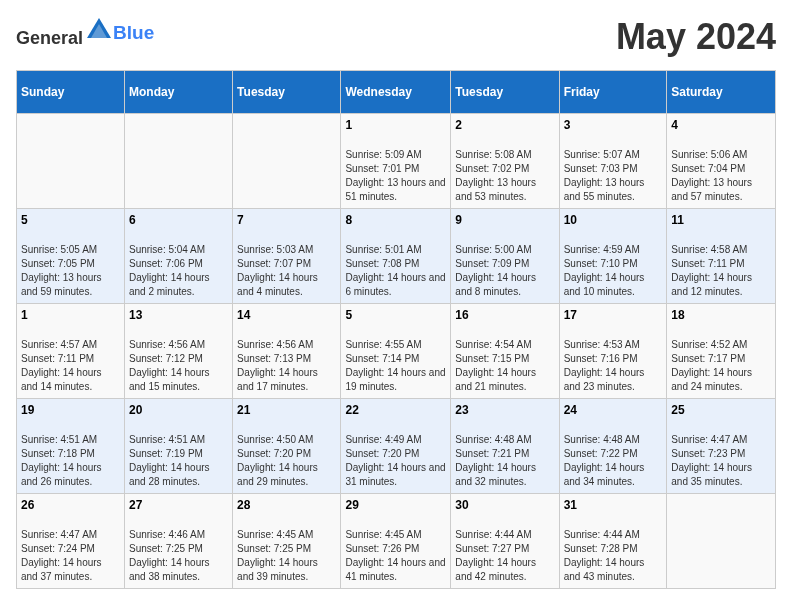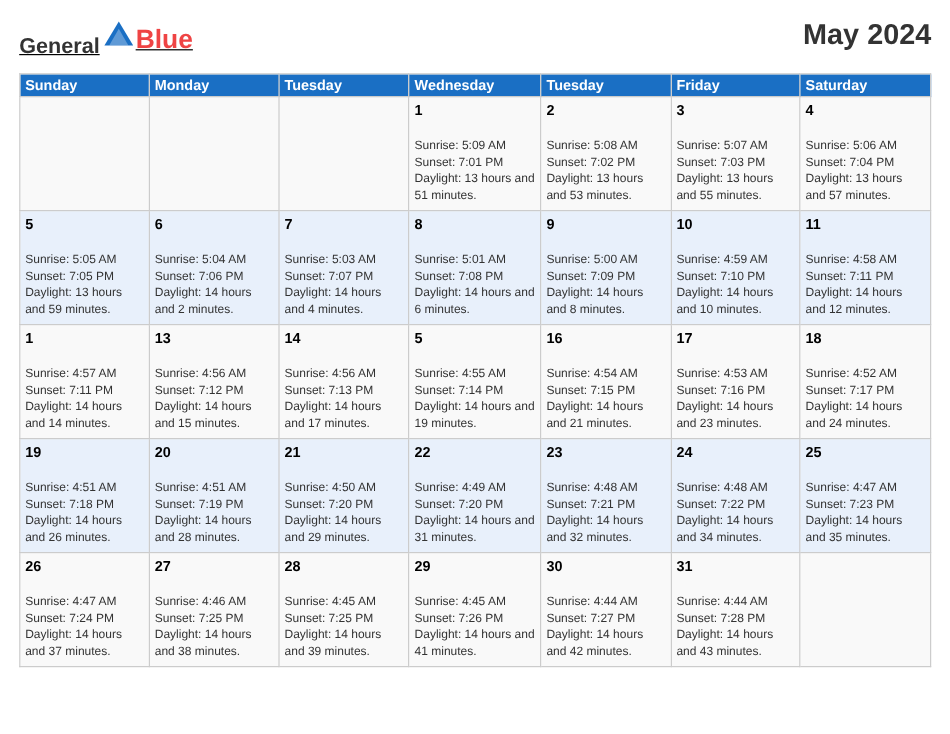--- a/index.html
+++ b/index.html
@@ -12,59 +12,58 @@
     }
     .header {
       display: flex;
       justify-content: space-between;
       align-items: flex-start;
       margin-bottom: 12px;
     }
     .logo {
       display: flex;
       align-items: center;
-      text-decoration: underline;
     }
     .logo-text-general {
       font-size: 18px;
       font-weight: bold;
       color: #333;
     }
     .logo-text-blue {
-      font-size: 22px;
-      font-weight: bold;
-      color: #ef4444;
+      font-size: 19px;
+      font-weight: bold;
+      color: #3b82f6;
     }
     .logo-icon {
       width: 28px;
       height: 28px;
       margin-left: 2px;
     }
     .title-block {
       text-align: right;
     }
     .title-block h1 {
-      font-size: 24px;
+      font-size: 36px;
       font-weight: bold;
       color: #333;
     }
     .title-block h2 {
       font-size: 14px;
       font-weight: normal;
       color: #555;
     }
     table {
       width: 100%;
       border-collapse: collapse;
       font-size: 11px;
     }
     thead tr th {
       background-color: #1a6fc4;
       color: #fff;
-      padding: 2px 4px;
+      padding: 14px 4px;
       text-align: left;
       font-size: 12px;
       border: 1px solid #ccc;
     }
     tbody tr td {
       border: 1px solid #ccc;
       padding: 4px;
       vertical-align: top;
       width: 113px;
       min-height: 80px;

